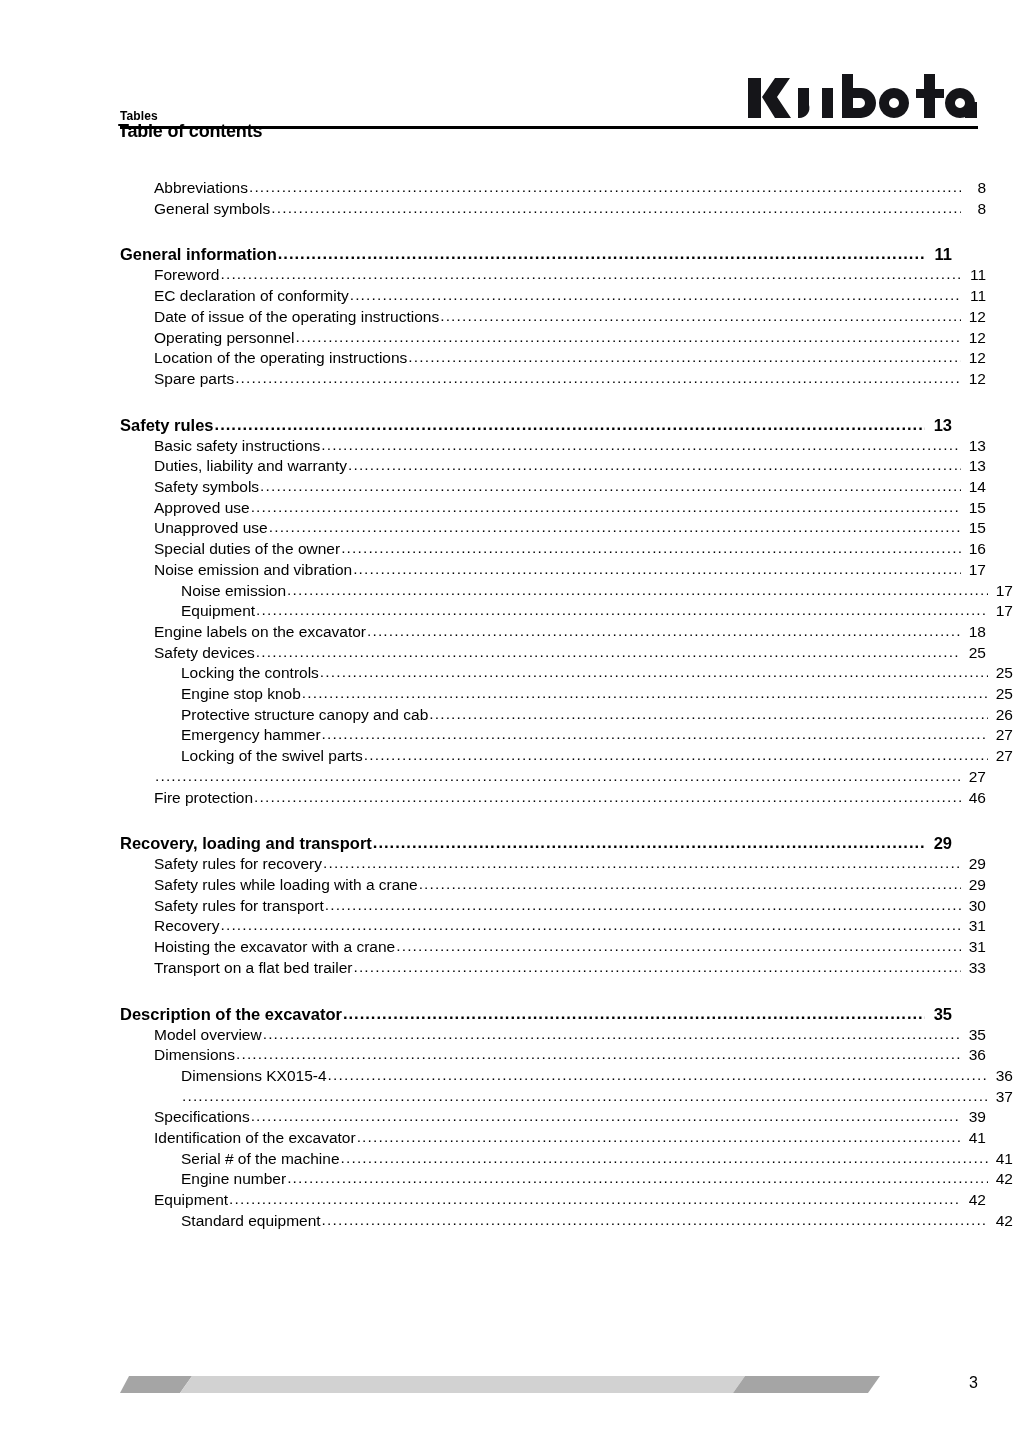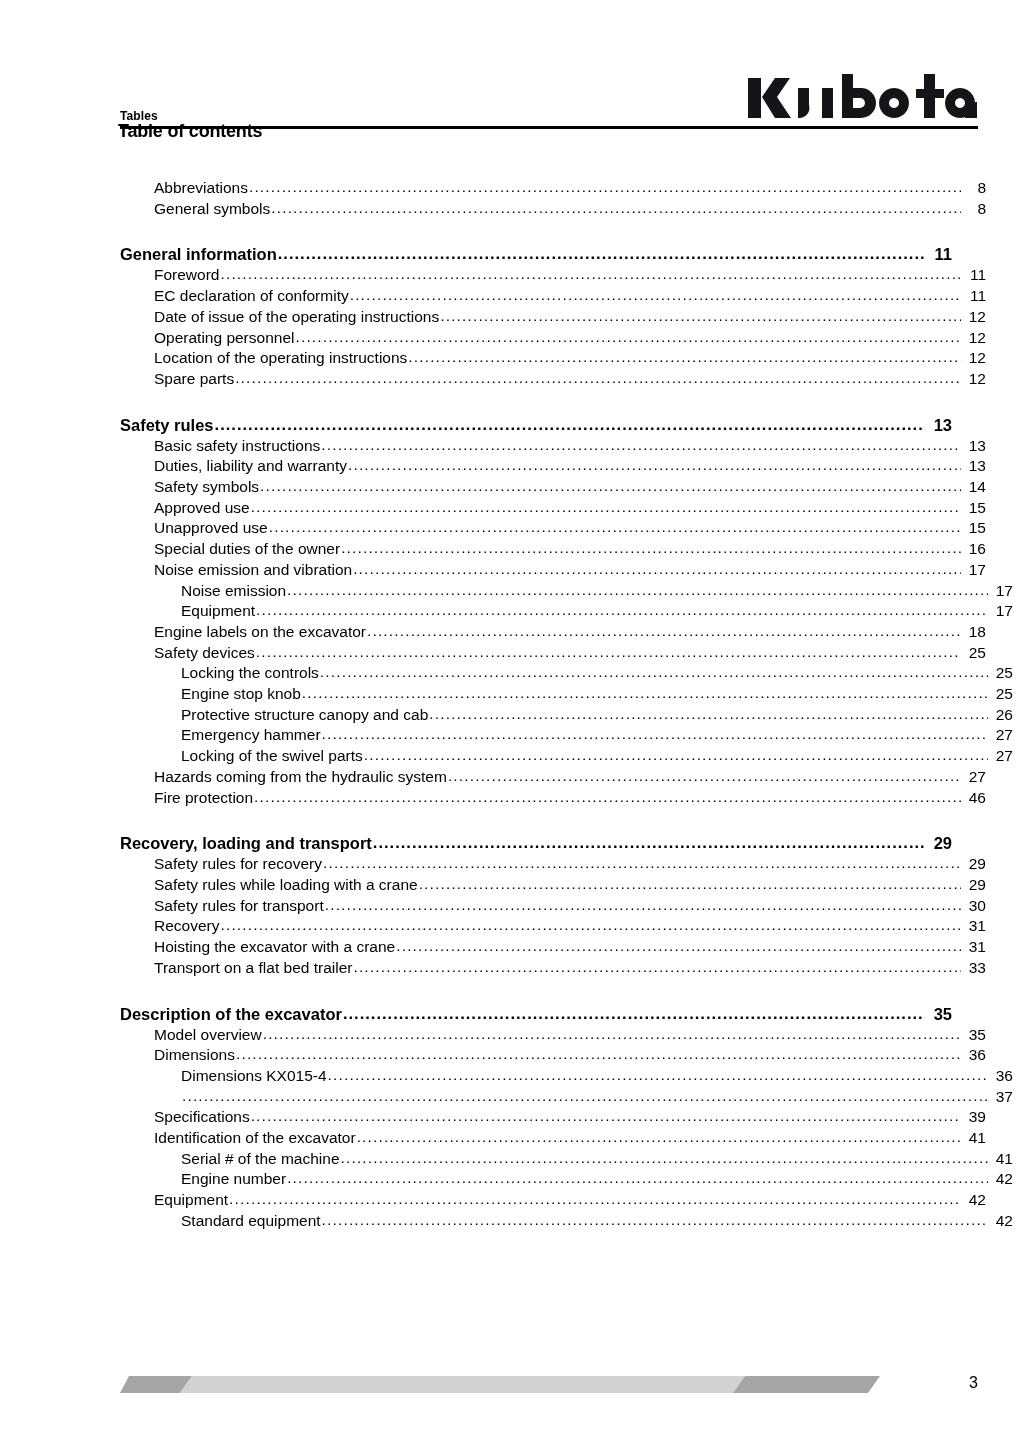--- a/index.html
+++ b/index.html
@@ -307,21 +307,20 @@
         <span class="t-label">Emergency hammer</span>
         <span class="t-dots">...............................................................................................................................................................................................</span>
         <span class="t-page">27</span>
       </div>
       <div class="toc-entry lvl3">
         <span class="t-label">Locking of the swivel parts</span>
         <span class="t-dots">...............................................................................................................................................................................................</span>
         <span class="t-page">27</span>
       </div>
       <div class="toc-entry lvl2">
-        <span class="t-label">Hazards coming from the hydraulic system</span>
         <span class="t-dots">...............................................................................................................................................................................................</span>
         <span class="t-page">27</span>
       </div>
       <div class="toc-entry lvl2">
         <span class="t-label">Fire protection</span>
         <span class="t-dots">...............................................................................................................................................................................................</span>
         <span class="t-page">46</span>
       </div>
       <div class="toc-entry lvl1">
         <span class="t-label">Recovery, loading and transport</span>

